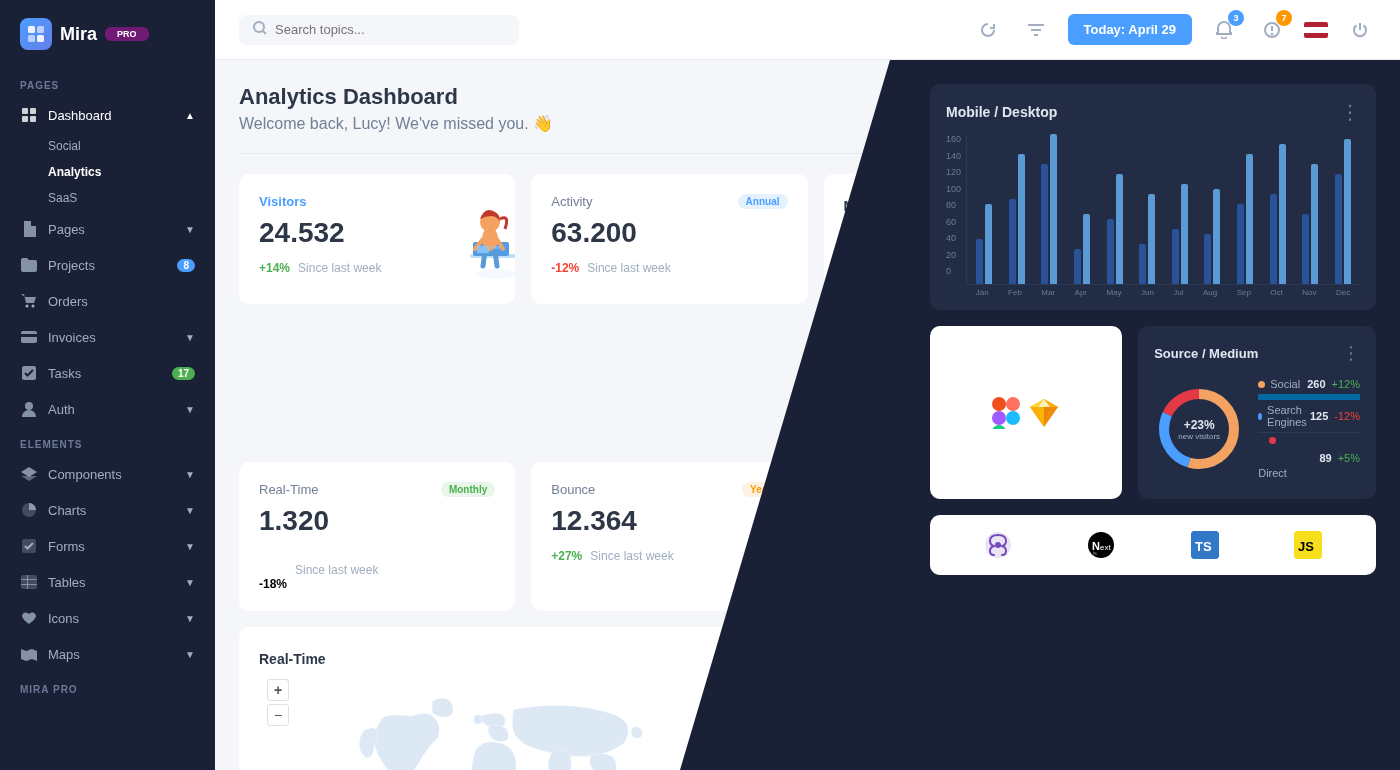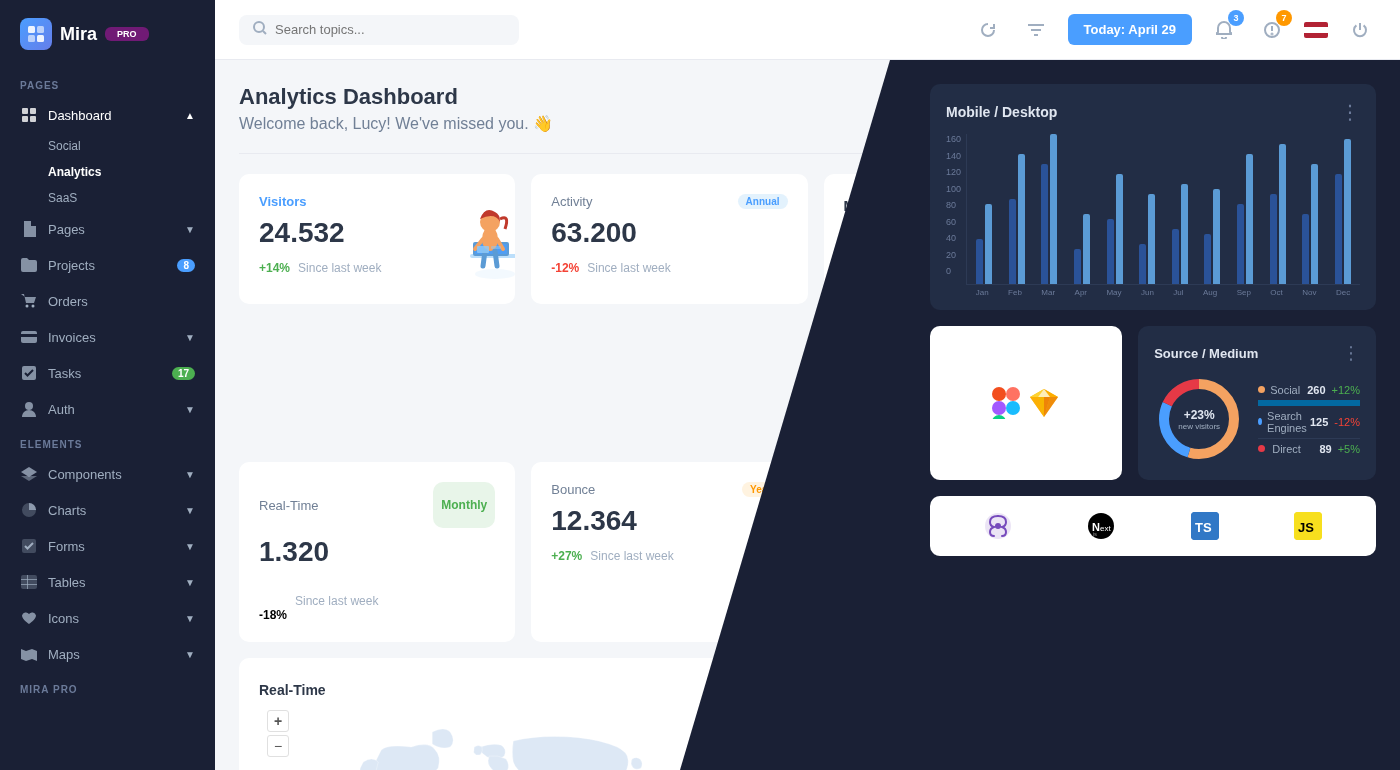--- a/index.html
+++ b/index.html
@@ -30,21 +30,21 @@
     .page-layout { display: flex; width: 1400px; height: 770px; overflow: hidden; }
     .sidebar-wrap { width: 215px; flex-shrink: 0; background: #1a2035; z-index: 10; }
     .content-wrap { flex: 1; display: flex; flex-direction: column; position: relative; overflow: hidden; }
     .topbar-wrap { background: white; height: 60px; flex-shrink: 0; display: flex; align-items: center; padding: 0 24px; border-bottom: 1px solid #e8eaf0; position: relative; z-index: 3; }
     .content-area { flex: 1; position: relative; overflow: hidden; }
 
     .topbar-search { display: flex; align-items: center; gap: 8px; background: #f4f6f9; border-radius: 8px; padding: 6px 14px; width: 280px; }
 
     
     .annual-badge { background: #e3f2fd; color: #4a9eff; font-size: 10px; font-weight: 700; padding: 2px 8px; border-radius: 10px; }
-    .monthly-badge { background: #e8f5e9; color: #4caf50; font-size: 12px; font-weight: 700; padding: 16px 8px; border-radius: 10px; text-align: right; }
+    .monthly-badge { background: #e8f5e9; color: #4caf50; font-size: 10px; font-weight: 700; padding: 2px 8px; border-radius: 10px; text-align: right; }
     .yearly-badge { background: #fff3e0; color: #ff9800; font-size: 10px; font-weight: 700; padding: 2px 8px; border-radius: 10px; }
   </style>
 </head>
 <body>
 
 <div class="page-layout">
 
   <div class="sidebar-wrap">
     <div class="sidebar">
 
@@ -705,21 +705,21 @@
                     <span style="display:flex; align-items:center; gap:5px; color:#a0aec0;">
                       <span style="width:7px; height:7px; border-radius:50%; background:#4a9eff; display:inline-block;"></span>
                       <span>Search Engines</span>
                     </span>
                     <span style="display:flex; gap:6px; align-items:center;">
                       <span style="color:#e0e6f0; font-weight:600;">125</span>
                       <span style="color:#f44336;">-12%</span>
                     </span>
                   </div>
                   <div style="display:flex; justify-content:space-between; align-items:center; padding:4px 0;">
-                    <span style="display:flex; align-items:center; gap:7px; color:#a0aec0;">
+                    <span style="display:flex; align-items:center; gap:23px; color:#a0aec0;flex-direction:column;">
                       <span style="width:7px; height:7px; border-radius:50%; background:#e63946; display:inline-block;"></span>
                       <span>Direct</span>
                     </span>
                     <span style="display:flex; gap:6px; align-items:center;">
                       <span style="color:#e0e6f0; font-weight:600;">89</span>
                       <span style="color:#4caf50;">+5%</span>
                     </span>
                   </div>
                 </div>
               </div>

